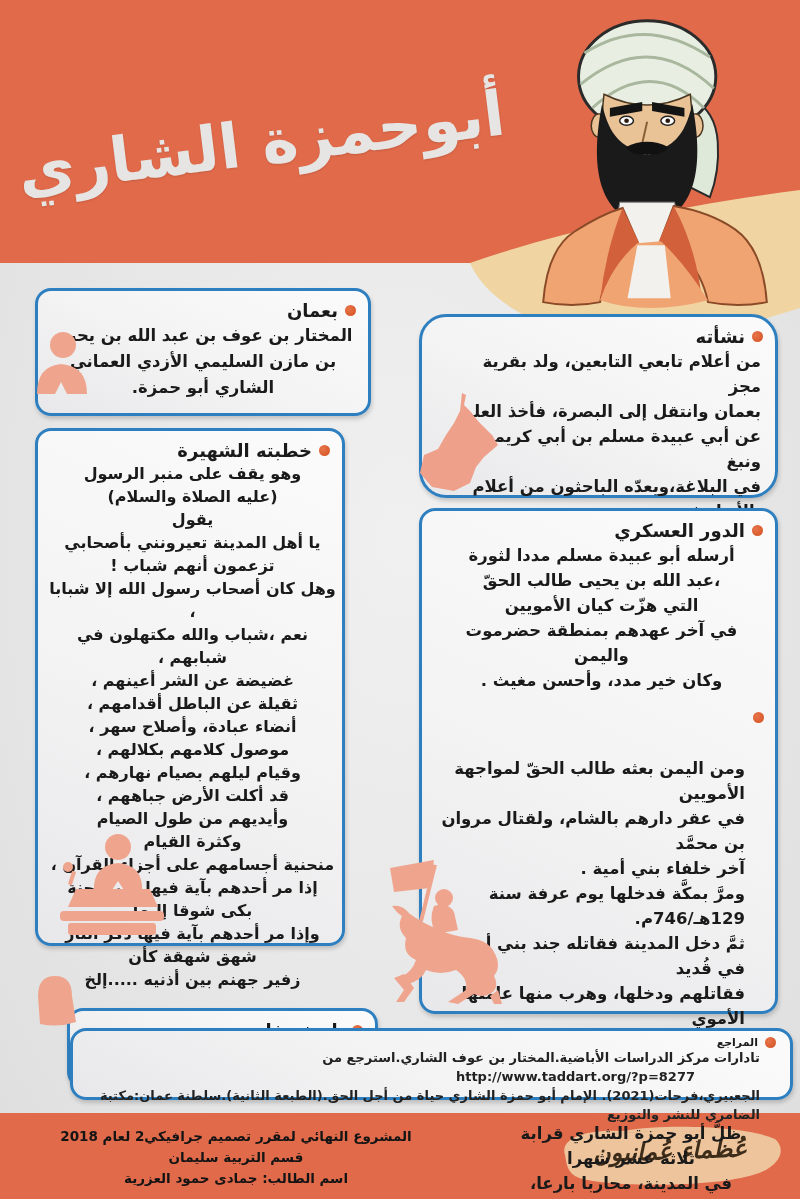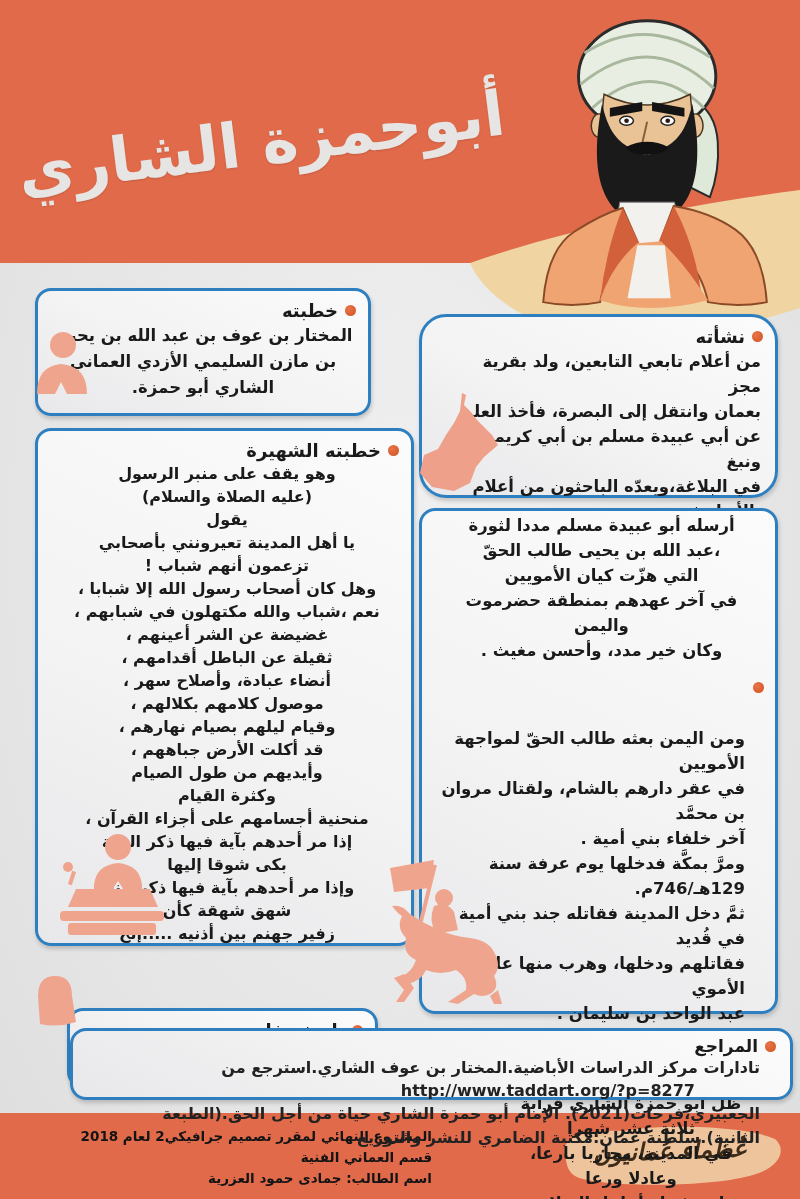--- a/index.html
+++ b/index.html
@@ -26,21 +26,21 @@
   .portrait{position:absolute;left:525px;top:6px;width:260px;height:304px;z-index:3;}
   
   .card{
     position:absolute;
     background:linear-gradient(205deg,#fbfbfb 0%,#f3f3f4 55%,#e8e8ea 100%);
     border:3px solid #2e7fc0;border-radius:16px;
     box-shadow:1px 3px 4px rgba(0,0,0,0.18);
     z-index:4;box-sizing:border-box;
   }
   .card-lineage{left:35px;top:288px;width:336px;height:128px;}
-  .card-sermon{left:35px;top:428px;width:379px;height:518px;}
+  .card-sermon{left:35px;top:428px;width:310px;height:518px;}
   .card-death{left:35px;top:1008px;width:311px;height:80px;margin-left:32px;}
   .card-upbringing{left:419px;top:314px;width:359px;height:184px;border-radius:27px;}
   .card-military{left:419px;top:508px;width:359px;height:506px;}
   .card-references{left:70px;top:1028px;width:723px;height:72px;}
   .title-row{display:flex;align-items:center;gap:7px;padding:9px 12px 0 12px;}
   .bullet{width:11px;height:11px;border-radius:50%;flex:0 0 auto;
     background:radial-gradient(circle at 35% 35%, #e8744a, #d2511f);}
   .card-title{font-weight:bold;font-size:18px;}
   .body-text{font-weight:bold;font-size:16.5px;white-space:pre-line;}
   .center{text-align:center;}
@@ -52,34 +52,34 @@
   .note-row{position:relative;padding:0 30px 0 14px;line-height:25px;font-weight:bold;font-size:16.5px;text-align:right;}
   .note-row .bullet{position:absolute;right:12px;top:7px;}
   .mil-p{position:relative;line-height:25px;}
   .mil-p1{padding:2px 14px 0 20px;}
   .mil-p2{padding:0 30px 0 10px;margin-top:13px;}
   .mil-p2 .bullet{position:absolute;right:11px;top:6px;}
   .mil-p3{padding:0 30px 0 95px;margin-top:15px;}
   .mil-p3 .bullet{position:absolute;right:11px;top:6px;}
   
   .refs-title-row{display:flex;align-items:center;gap:7px;padding:5px 14px 0 12px;}
-  .refs-title{font-weight:bold;font-size:17px;}
-  .ref-line{font-size:16px;font-weight:bold;text-align:right;line-height:1.45;padding:0 30px 0 14px;color:#222;}
+  .refs-title{font-weight:bold;font-size:11px;}
+  .ref-line{font-size:13px;font-weight:bold;text-align:right;line-height:1.45;padding:0 30px 0 14px;color:#222;}
   .ref-url{direction:ltr;text-align:right;padding:0 95px 0 24px;}
   
   .icon{position:absolute;z-index:5;}
   .icon-person{left:33px;top:332px;width:56px;height:62px;}
   .icon-oman{left:412px;top:391px;width:90px;height:102px;}
   .icon-podium{left:46px;top:833px;width:130px;height:104px;}
   .icon-grave{left:34px;top:974px;width:46px;height:52px;}
   .icon-horse{left:382px;top:858px;width:126px;height:146px;}
   
   .footer{position:absolute;left:0;top:1113px;width:800px;height:86px;background:#e06a4a;z-index:1;}
   .footer-text{position:absolute;left:40px;top:1126px;width:392px;z-index:2;
-    text-align:right;font-weight:bold;font-size:13.5px;line-height:21px;color:#141414;}
+    text-align:center;font-weight:bold;font-size:13.5px;line-height:21px;color:#141414;}
   .logo{position:absolute;left:553px;top:1121px;width:234px;height:70px;z-index:2;}
   .logo svg{position:absolute;left:0;top:0;}
   .logo-label{position:absolute;left:0;top:16px;width:234px;text-align:center;
     font-style:italic;font-weight:bold;font-size:24px;color:#3e2c1a;transform:rotate(-2deg);}
 </style>
 </head>
 <body>
 
 <div class="poster">
 
@@ -127,21 +127,21 @@
 
     <path d="M74,300 Q122,316 184,300 Q160,262 136,240 L112,242 Q86,264 74,300 Z" fill="#f0a472"></path>
     <path d="M102,298 L146,298 L140,244 L112,244 Z" fill="#f2f1ee"></path>
   </svg>
 
   <div class="main-title">أبوحمزة الشاري</div>
 
   <div class="card card-lineage">
     <div class="title-row">
       <span class="bullet"></span>
-      <span class="card-title">خطبته</span>
+      <span class="card-title">بعمان</span>
     </div>
     <div class="body-text center lineage-body">المختار بن عوف بن عبد الله بن يحيى
 بن مازن السليمي الأزدي العماني
 الشاري أبو حمزة.</div>
   </div>
 
   <div class="card card-sermon">
     <div class="title-row">
       <span class="bullet"></span>
       <span class="card-title">خطبته الشهيرة</span>
@@ -187,20 +187,24 @@
 عن أبي عبيدة مسلم بن أبي كريمة، ونبغ
 في البلاغة،ويعدّه الباحثون من أعلام
 ،الأدباء في عصره.</div>
     <div class="note-row">
       <span class="bullet"></span>
       <span>لا تزال خطبه شاهدة على ذلك .</span>
     </div>
   </div>
 
   <div class="card card-military">
+    <div class="title-row">
+      <span class="bullet"></span>
+      <span class="card-title">الدور العسكري</span>
+    </div>
     <div class="body-text center mil-p mil-p1">أرسله أبو عبيدة مسلم مددا لثورة
 ،عبد الله بن يحيى طالب الحقّ
 التي هزّت كيان الأمويين
 في آخر عهدهم بمنطقة حضرموت واليمن
 وكان خير مدد، وأحسن مغيث .</div>
     <div class="body-text right mil-p mil-p2">
       <span class="bullet"></span>
       <span>ومن اليمن بعثه طالب الحقّ لمواجهة الأمويين
 في عقر دارهم بالشام، ولقتال مروان بن محمَّد
 آخر خلفاء بني أمية .
@@ -260,21 +264,21 @@
       <path d="M52,48 Q66,44 72,54 L76,72 L54,76 Q46,62 52,48 Z"></path>
       <path d="M28,56 Q20,46 10,48 Q16,56 20,58 Q14,70 24,80 Q20,96 34,102 Q30,114 20,118 L26,126 Q40,122 44,112 Q58,118 74,112 Q86,120 84,132 L66,144 L76,146 L92,136 Q100,140 108,136 Q118,130 112,118 Q120,108 112,94 Q106,82 88,80 Q70,78 58,72 Q42,66 28,56 Z"></path>
       <path d="M12,120 L22,132 L14,144 L22,144 L32,130 L22,116 Z"></path>
       <path d="M108,138 L112,146 L120,146 L116,132 Z"></path>
     </g>
   </svg>
 
   <div class="footer"></div>
   <div class="footer-text">
     <div>المشروع النهائي لمقرر تصميم جرافيكي2  لعام 2018</div>
-    <div>قسم العماني الفنية</div>
+    <div>قسم التربية سليمان</div>
     <div>اسم الطالب: جمادى حمود العزرية</div>
   </div>
 
   <div class="logo">
     <svg viewBox="0 0 234 70" width="234" height="70" aria-hidden="true">
       <path d="M12,34 C6,16 36,8 70,10 C118,2 196,6 222,18 C236,30 224,50 192,56 C150,66 62,66 30,58 C14,54 14,44 12,34 Z" fill="#eec49c"></path>
       <path d="M26,18 C60,10 120,8 160,12 C130,8 70,10 26,18 Z" fill="#e4b187"></path>
     </svg>
     <div class="logo-label">عُظماء عُمانيون</div>
   </div>

